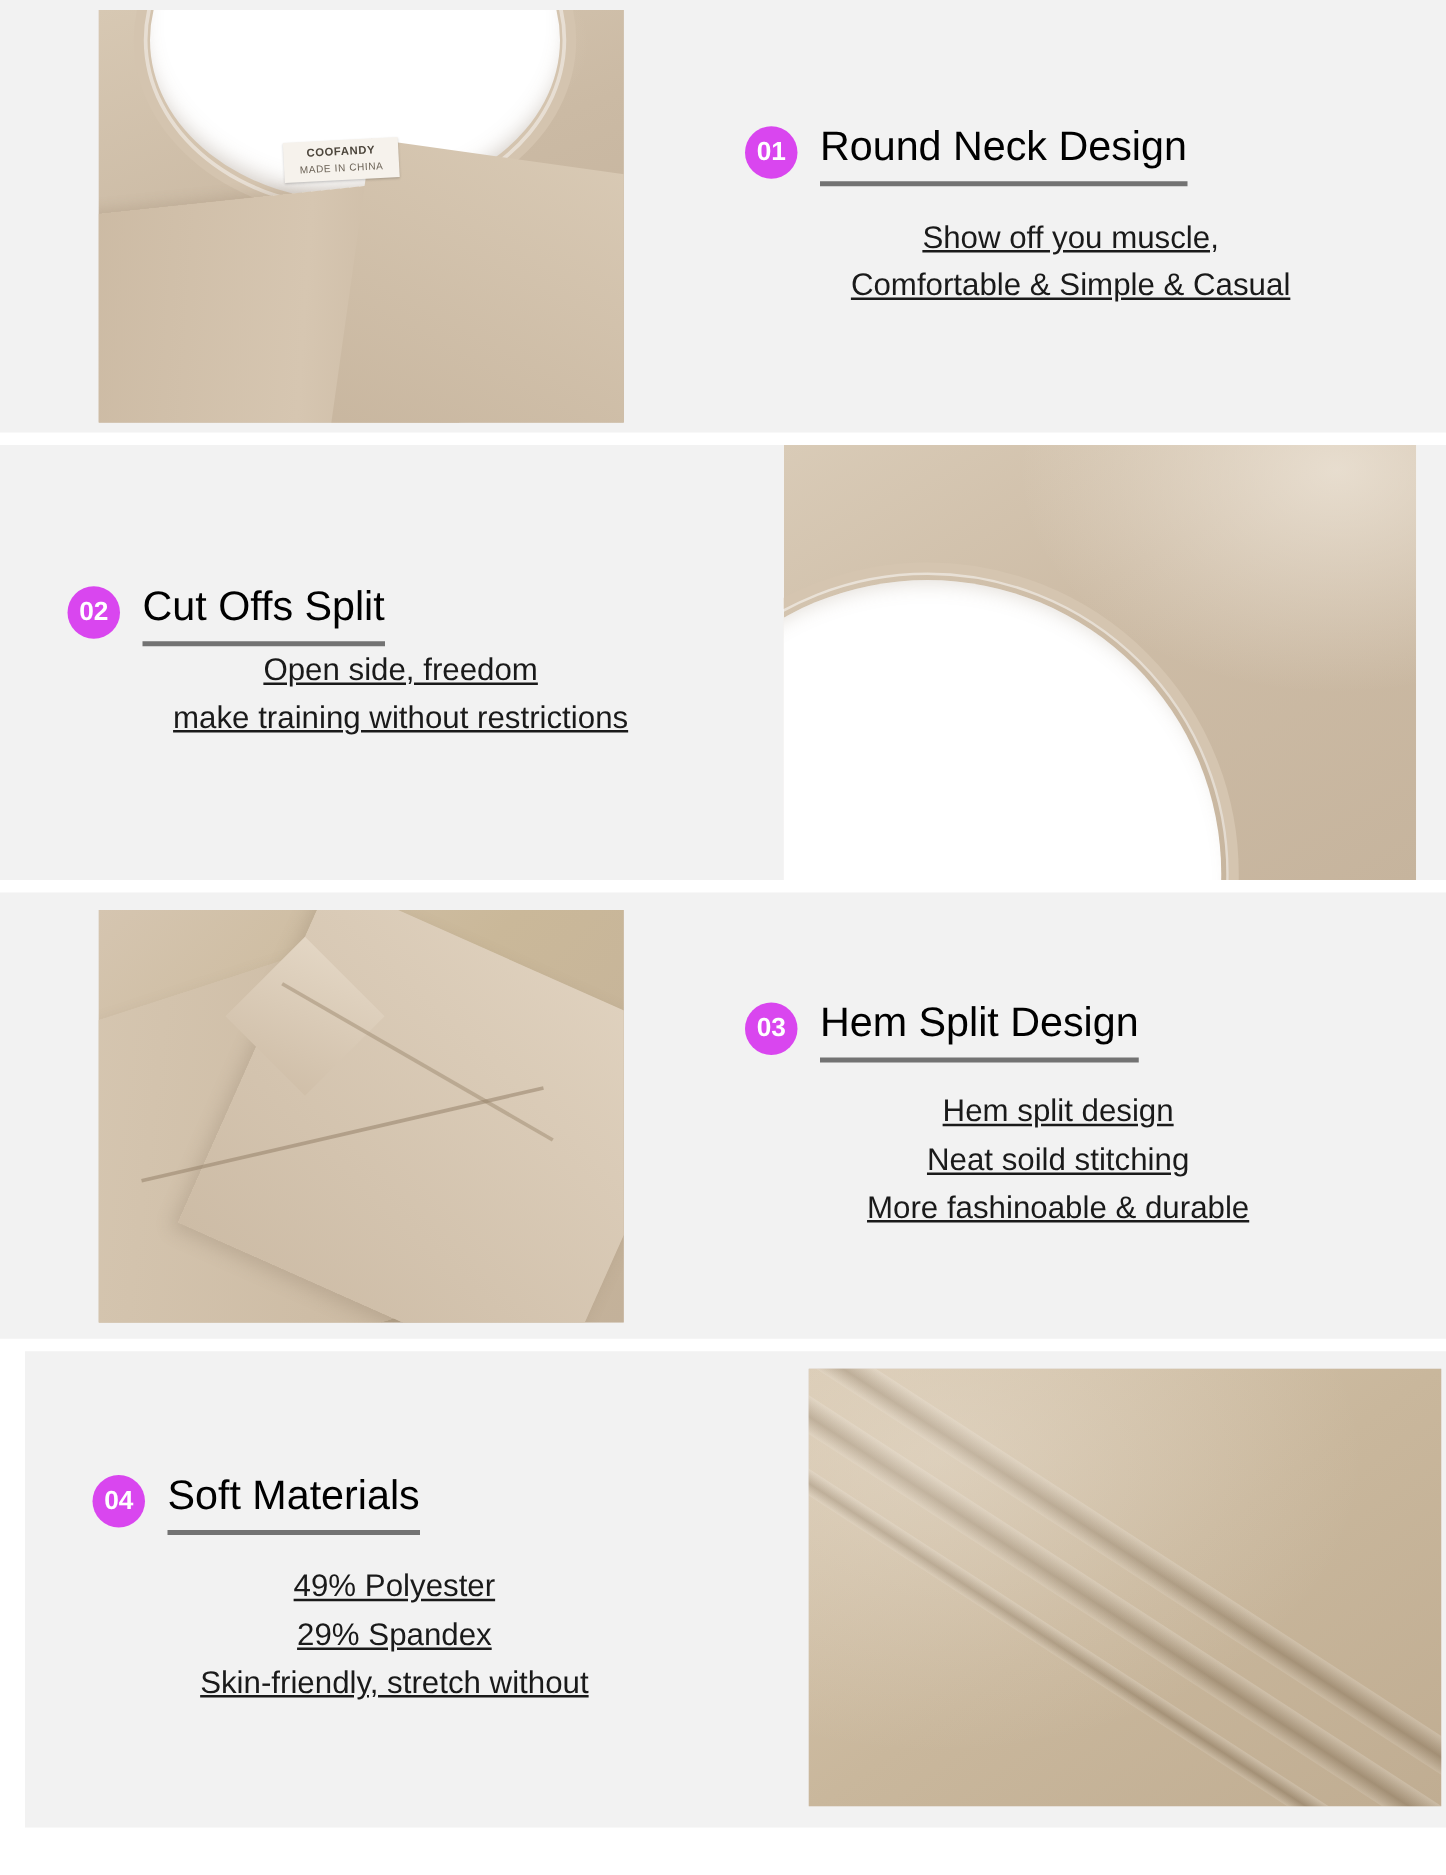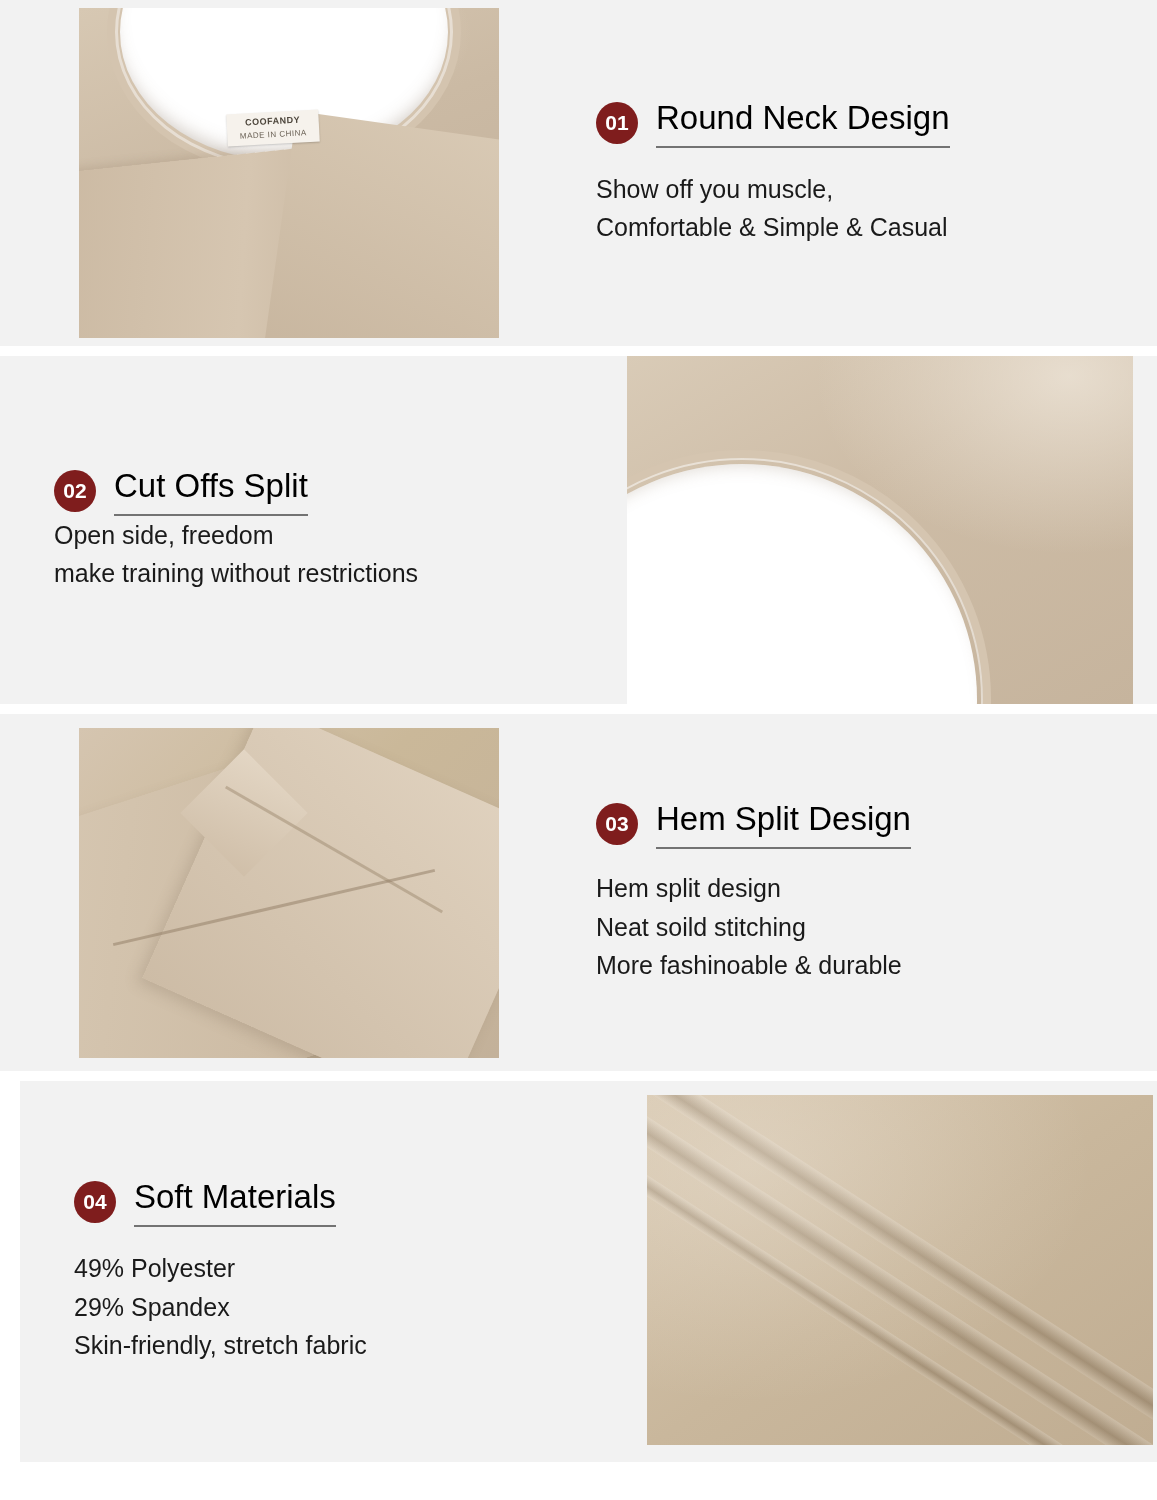--- a/index.html
+++ b/index.html
@@ -53,55 +53,57 @@
     padding-left: 18px;
     box-sizing: border-box;
   }
   .col-txt.pad-left-1 {
     padding-left: 54px;
   }
   .badge {
     width: 42px;
     height: 42px;
     border-radius: 50%;
-    background: #7f1d1d;
+    background: #d946ef;
     color: #ffffff;
     font-size: 21px;
     font-weight: bold;
     display: flex;
     align-items: center;
     justify-content: center;
     flex: 0 0 42px;
     margin-top: 3px;
     letter-spacing: 0px;
   }
   .htext {
     margin-left: 18px;
     font-size: 33px;
     font-weight: normal;
     color: #000000;
     line-height: 1.15;
     padding-bottom: 9px;
-    border-bottom: 2px solid #737373;
+    border-bottom: 4px solid #737373;
     display: inline-block;
   }
   .head-wrap {
     display: flex;
     align-items: flex-start;
   }
 
   .lines {
     font-size: 25px;
     line-height: 1.55;
     color: #1a1a1a;
   }
   .lines div {
     white-space: nowrap;
   }
   .center-lines {
+    text-align: center;
+    text-decoration: underline;
   }
 
   
   .photo {
     position: relative;
     overflow: hidden;
     background: #c9b9a4;
   }
 
   
@@ -413,21 +415,21 @@
   <div class="section" style="height:381px;margin-left:20px;">
     <div class="row">
       <div class="col-txt pad-left-1">
         <div class="head-wrap">
           <div class="badge">04</div>
           <div class="htext">Soft Materials</div>
         </div>
         <div class="lines center-lines" style="margin-top:22px; padding-right:90px;">
           <div>49% Polyester</div>
           <div>29% Spandex</div>
-          <div>Skin-friendly, stretch fabric</div>
+          <div>Skin-friendly, stretch without</div>
         </div>
       </div>
       <div class="col-img" style="flex:0 0 530px; align-items:flex-start; justify-content:flex-start; padding-top:14px;">
         <div class="photo p4">
           <div class="base"></div>
           <div class="fold f1"></div>
           <div class="fold f2"></div>
           <div class="fold f3"></div>
           <div class="sheen"></div>
         </div>

